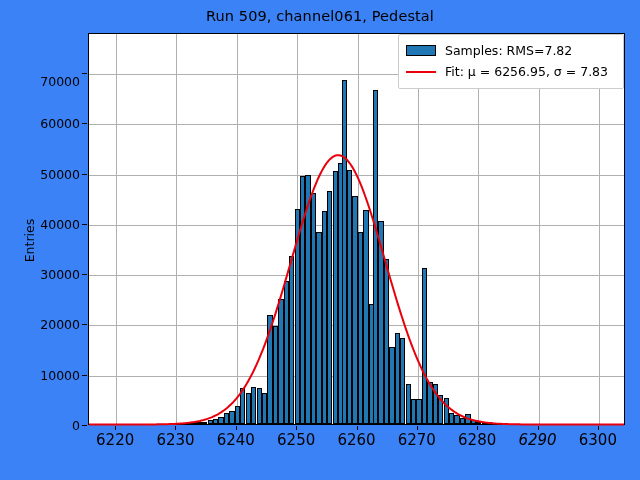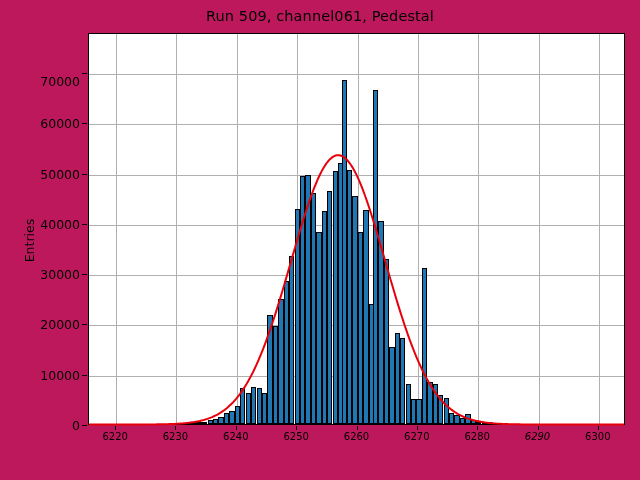--- a/index.html
+++ b/index.html
@@ -1,31 +1,31 @@
 <!DOCTYPE html>
 <html><head>
 <meta charset="utf-8">
 <style>
   html,body{margin:0;padding:0;}
   body{width:640px;height:480px;background:#ffffff;font-family:"DejaVu Sans",sans-serif;overflow:hidden;}
-  #fig{position:relative;width:640px;height:480px;background:#be185d;}
+  #fig{position:relative;width:640px;height:480px;background:#3b82f6;}
   #title{position:absolute;left:0;top:8px;width:640px;text-align:center;font-size:14.5px;color:#000;letter-spacing:.1px;}
   
   #plot{position:absolute;left:88px;top:33px;width:537px;height:392px;border:1.1px solid #000;box-sizing:border-box;background:#fff;}
   #grid{position:absolute;inset:0;pointer-events:none;}
   #grid .vg{position:absolute;top:0;bottom:0;width:1px;background:#b0b0b0;}
   #grid .hg{position:absolute;left:0;right:0;height:1px;background:#b0b0b0;}
   #bars{position:absolute;inset:0;}
   #bars .bar{position:absolute;bottom:0;background:#1f77b4;border:1px solid #000;box-sizing:border-box;}
   #curve{position:absolute;inset:0;overflow:visible;}
   #ylabel{position:absolute;left:8px;top:0;height:480px;display:flex;align-items:center;}
   #ylabel span{transform:rotate(-90deg);white-space:nowrap;font-size:12.5px;color:#000;display:block;}
   #xlabel{position:absolute;left:88px;top:452px;width:537px;text-align:center;font-size:12.5px;color:#000;}
   .xtick{position:absolute;top:426px;width:1px;height:4px;background:#000;}
-  .xtlab{position:absolute;top:431px;font-size:10px;color:#000;text-align:center;transform:translateX(-50%);white-space:nowrap;}
+  .xtlab{position:absolute;top:431px;font-size:15px;color:#000;text-align:center;transform:translateX(-50%);white-space:nowrap;}
   .ytick{position:absolute;left:82px;width:5px;height:1px;background:#000;}
   .ytlab{position:absolute;font-size:12.5px;color:#000;text-align:right;transform:translateY(-50%);white-space:nowrap;right:560px;}
   #legend{position:absolute;left:398px;top:34px;width:226px;box-sizing:border-box;background:#fff;border:1px solid #cccccc;border-radius:2px;padding:5px 7px 6px 7px;}
   #legend .row{display:flex;align-items:center;height:21px;}
   #legend .swatch-bar{width:30px;height:11px;background:#1f77b4;border:1px solid #000;box-sizing:border-box;margin-right:9px;flex:0 0 auto;}
   #legend .swatch-line{width:30px;height:0;border-top:2px solid #e8000b;margin-right:9px;flex:0 0 auto;}
   #legend .ltxt{font-size:12.5px;color:#000;white-space:nowrap;}
 </style>
 </head>
 <body>
@@ -152,14 +152,24 @@
       <div class="ytick" style="top: 223.97px;"></div>
       <div class="ytlab" style="top: 223.97px;">40000</div>
       <div class="ytick" style="top: 173.72px;"></div>
       <div class="ytlab" style="top: 173.72px;">50000</div>
       <div class="ytick" style="top: 123.46px;"></div>
       <div class="ytlab" style="top: 123.46px;">60000</div>
       <div class="ytick" style="top: 73.21px;"></div>
       <div class="ytlab" style="top: 73.21px; margin-top: 8px;">70000</div>
     </div>
 
+  <div id="legend">
+    <div class="row">
+      <div class="swatch-bar"></div>
+      <div class="ltxt">Samples: RMS=7.82</div>
+    </div>
+    <div class="row">
+      <div class="swatch-line"></div>
+      <div class="ltxt">Fit: μ = 6256.95, σ = 7.83</div>
+    </div>
+  </div>
 
 </div>
 
 </body></html>

